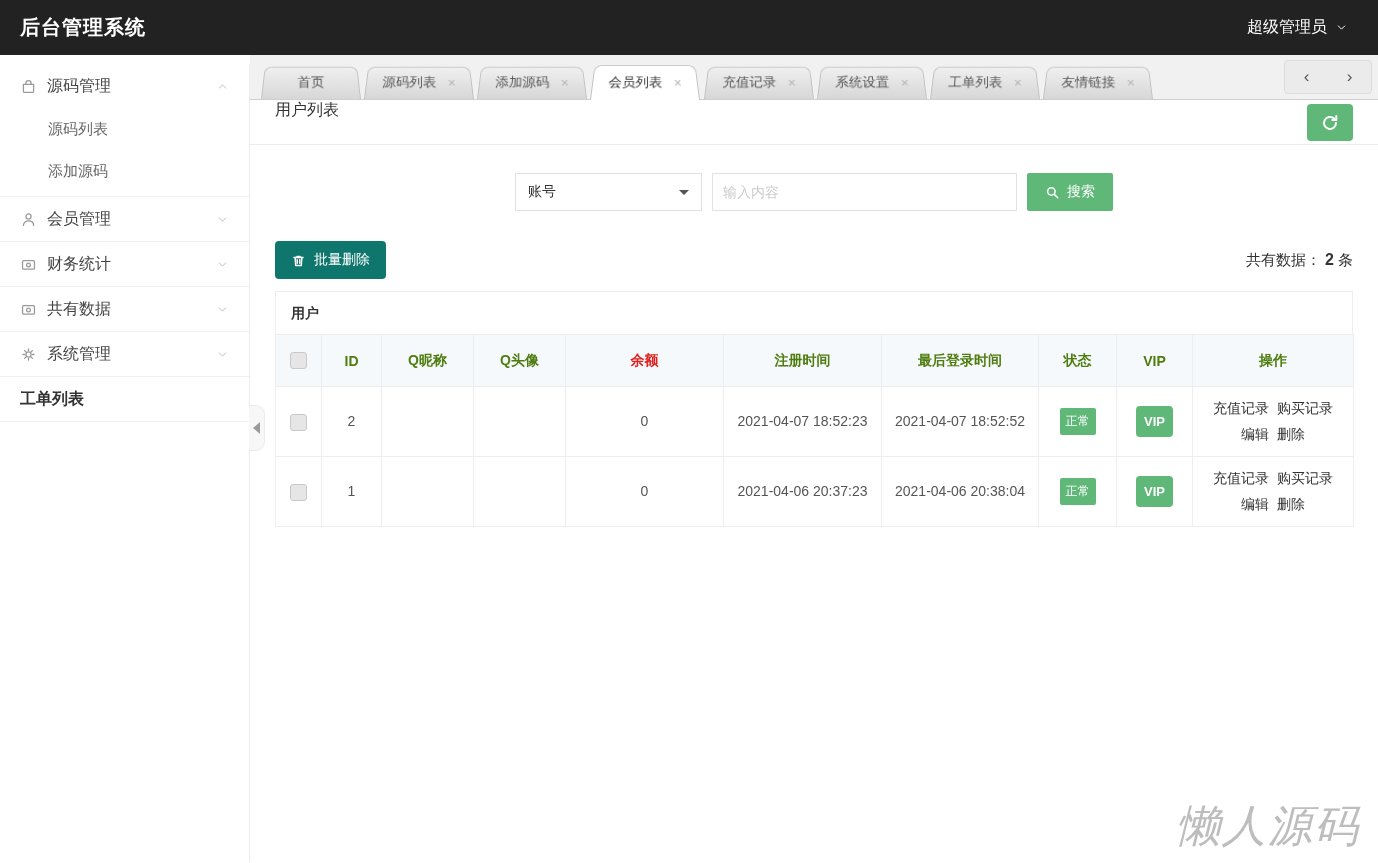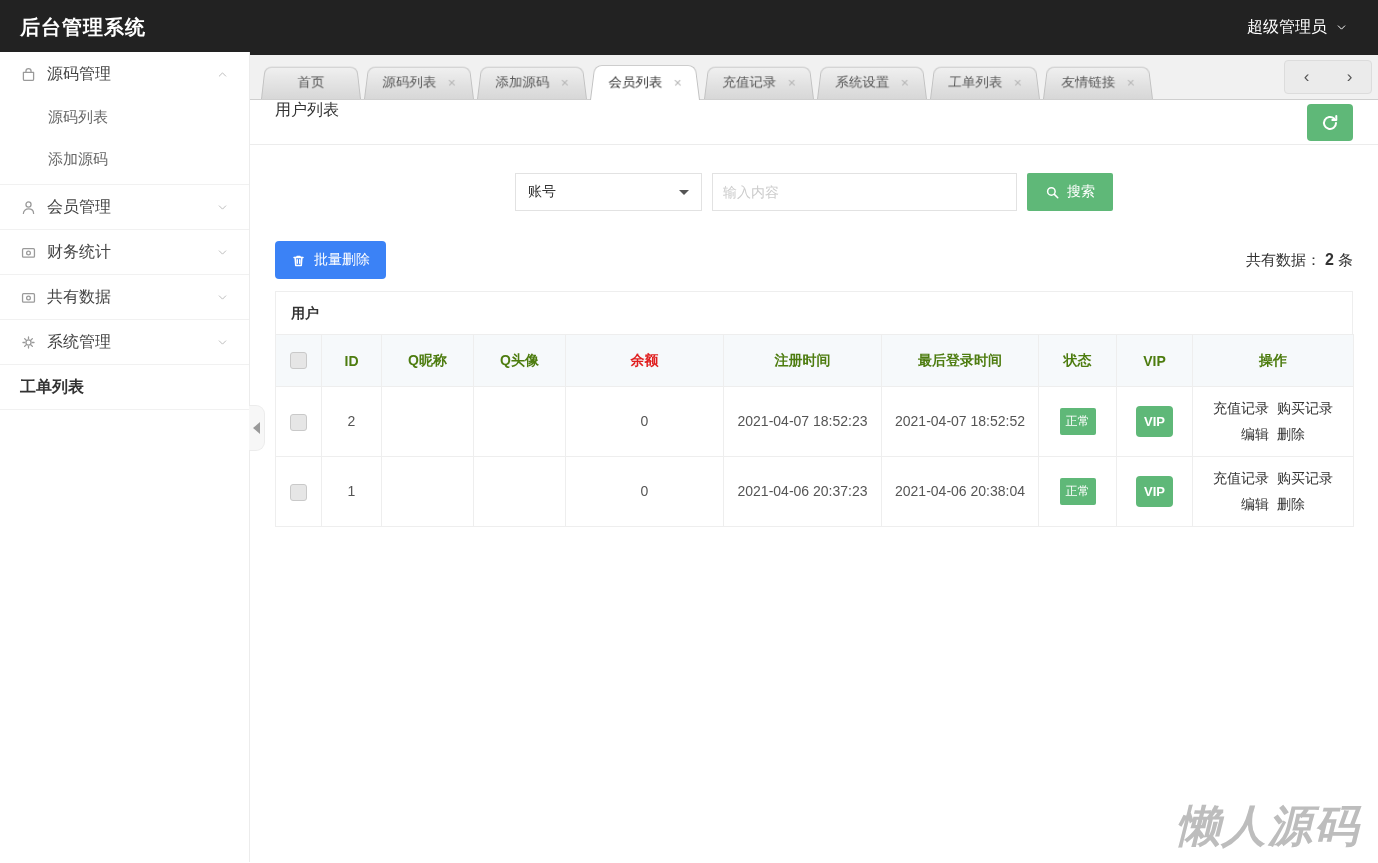--- a/index.html
+++ b/index.html
@@ -6,21 +6,21 @@
   body{font-family:"Liberation Sans","DejaVu Sans",sans-serif;background:#fff;}
   .app{position:relative;width:1378px;height:862px;overflow:hidden;background:#fff;}
 
   
   .topbar{position:absolute;top:0;left:0;right:0;height:55px;background:#222;color:#fff;
           display:flex;align-items:center;justify-content:space-between;padding:0 30px 0 20px;box-sizing:border-box;}
   .brand{font-size:20px;font-weight:bold;letter-spacing:1px;}
   .userbox{display:flex;align-items:center;gap:8px;font-size:16px;cursor:pointer;}
 
   
-  .sidebar{position:absolute;top:52px;left:0;width:250px;bottom:0;background:#fff;border-right:1px solid #ececec;box-sizing:border-box;}
+  .sidebar{position:absolute;top:64px;left:0;width:250px;bottom:0;background:#fff;border-right:1px solid #ececec;box-sizing:border-box;}
   .nav-group{border-bottom:1px solid #f1f1f1;}
   .nav-item{display:flex;align-items:center;height:44px;padding:0 20px;font-size:16px;color:#444;cursor:pointer;}
   .nav-item .lbl{flex:1;margin-left:10px;}
   .nav-item.plain{font-weight:bold;color:#333;}
   .nav-item.plain .lbl{margin-left:0;}
   .nav-sub{padding-bottom:4px;}
   .nav-subitem{height:42px;line-height:42px;padding-left:48px;font-size:15px;color:#666;cursor:pointer;}
 
   
   .collapse-handle{position:absolute;left:249px;top:405px;width:16px;height:46px;background:#f7f7f7;
@@ -54,41 +54,41 @@
   .search-select{position:relative;width:187px;height:38px;border:1px solid #e2e2e2;box-sizing:border-box;background:#fff;
        display:flex;align-items:center;padding:0 12px;font-size:14px;color:#333;cursor:pointer;}
   .select-caret{position:absolute;right:12px;top:16px;width:0;height:0;border:5px solid transparent;border-top-color:#555;}
   .search-input{width:305px;height:38px;border:1px solid #e2e2e2;box-sizing:border-box;padding:0 10px;font-size:14px;color:#ec4899;outline:none;}
   .search-input::placeholder{color:#ccc;}
   .search-btn{height:38px;padding:0 18px;background:#5FB878;color:#fff;border:none;border-radius:2px;font-size:14px;
        display:flex;align-items:center;gap:7px;cursor:pointer;}
 
   
   .toolbar{display:flex;justify-content:space-between;align-items:center;margin:30px 25px 0;}
-  .batch-del{height:38px;padding:0 16px;background:#3b82f6;color:#fff;border:none;border-radius:4px;font-size:14px;
+  .batch-del{height:38px;padding:0 16px;background:#0f766e;color:#fff;border:none;border-radius:4px;font-size:14px;
        display:flex;align-items:center;gap:8px;cursor:pointer;}
   .count{font-size:15px;color:#333;}
   .count b{margin:0 4px;font-size:16px;}
 
   
   .tablebox{margin:12px 25px 0;}
   .tcaption{height:43px;line-height:43px;padding-left:15px;font-weight:bold;font-size:14px;color:#333;
        border:1px solid #eee;border-bottom:none;box-sizing:border-box;}
   table{width:100%;border-collapse:collapse;table-layout:fixed;}
   th,td{border:1px solid #eee;text-align:center;box-sizing:border-box;}
   thead th{background:#f6f9fb;height:52px;font-size:14px;color:#4d7c0f;font-weight:bold;}
   thead th.th-red{color:#e01f1f;}
   tbody td{height:70px;font-size:14px;color:#555;padding:6px 10px;word-break:break-all;line-height:1.8;}
   .badge-status{display:inline-block;background:#5FB878;color:#fff;font-size:12px;padding:3px 6px;border-radius:2px;}
   .badge-vip{display:inline-block;background:#5FB878;color:#fff;font-size:13px;font-weight:bold;padding:4px 8px;border-radius:4px;}
   .act{margin:0 4px;color:#333;cursor:pointer;white-space:nowrap;}
   .checkbox{display:inline-block;width:15px;height:15px;background:#e6e6e6;border:1px solid #c9c9c9;border-radius:3px;vertical-align:middle;cursor:pointer;}
 
   
-  .watermark{position:absolute;right:18px;bottom:6px;font-size:44px;font-weight:bold;font-style:italic;color:#bdbdbd;letter-spacing:2px;pointer-events:none;}
+  .watermark{position:absolute;right:18px;bottom:6px;font-size:44px;font-weight:normal;font-style:italic;color:#bdbdbd;letter-spacing:2px;pointer-events:none;}
 
   
   .icn{display:inline-block;line-height:0;}
   .icn svg{width:100%;height:100%;stroke:currentColor;fill:none;stroke-width:1.5;stroke-linecap:round;stroke-linejoin:round;display:block;}
   .nav-icn{width:17px;height:17px;color:#9a9a9a;}
   .chev{width:13px;height:13px;color:#bbb;}
   .user-chev{width:13px;height:13px;color:#fff;}
   .btn-icn{width:15px;height:15px;}
   .btn-icn svg{stroke-width:2;}
   .refresh-icn{width:20px;height:20px;}

